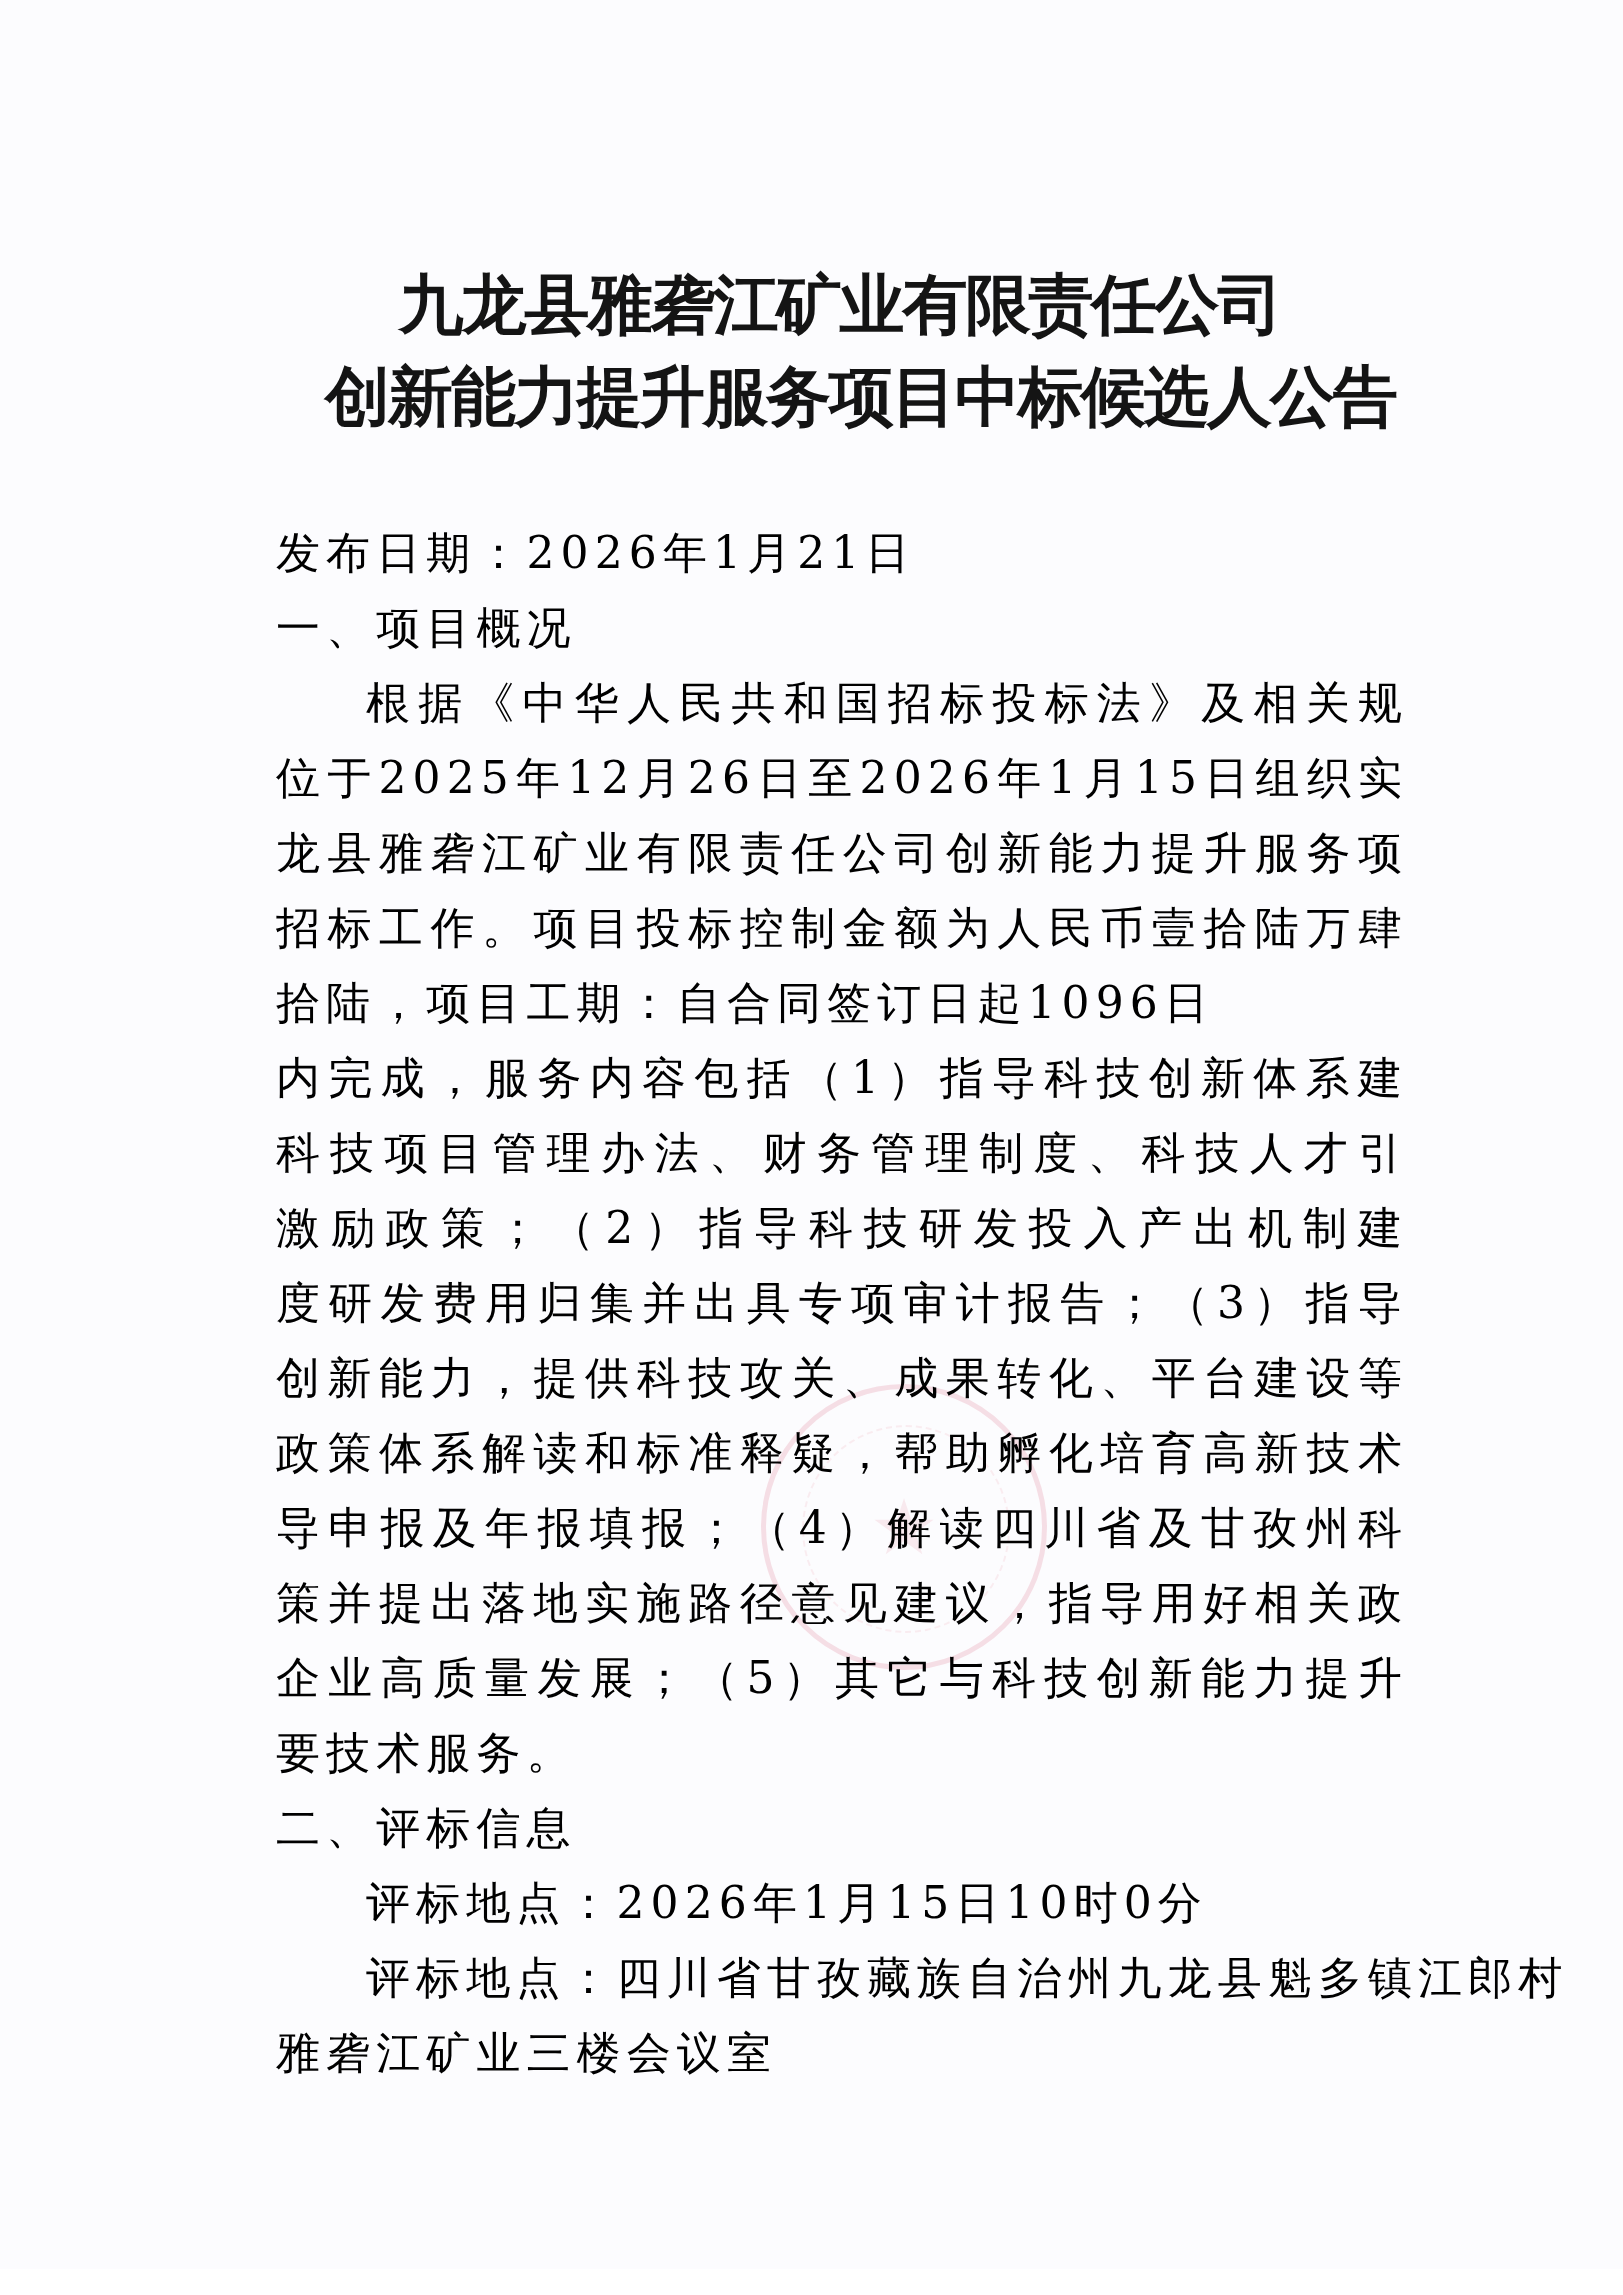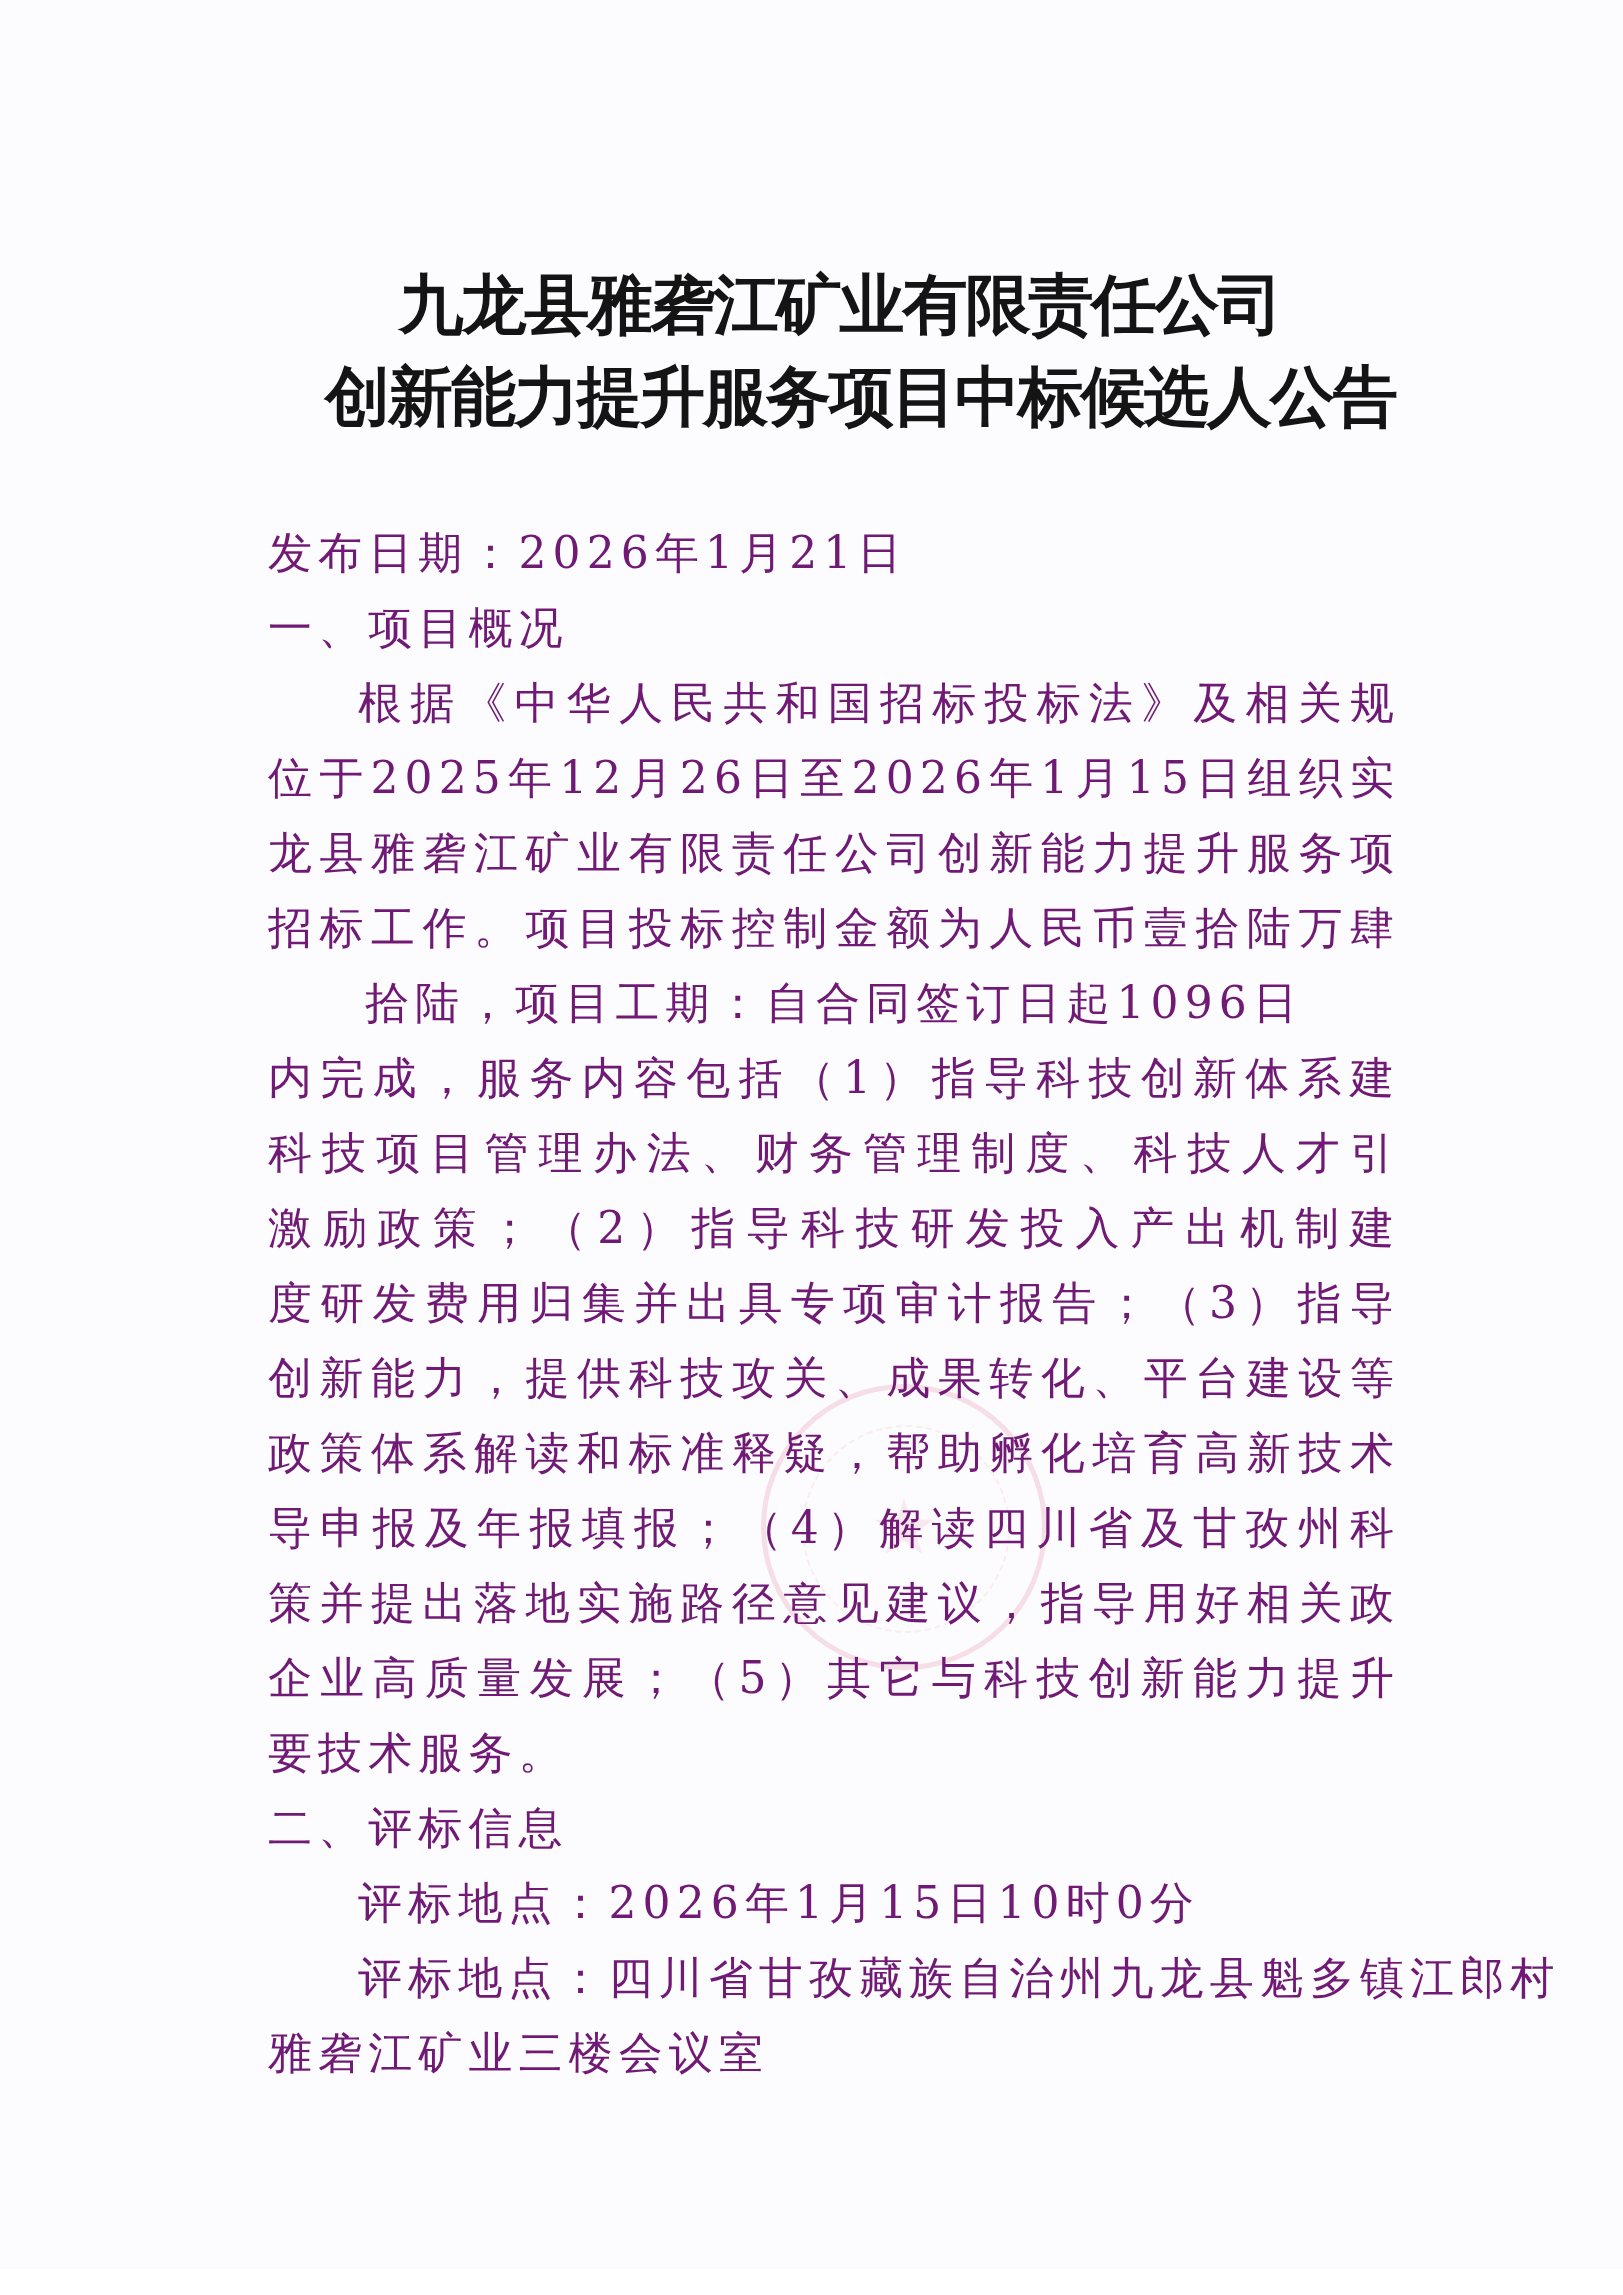--- a/index.html
+++ b/index.html
@@ -43,27 +43,27 @@
     letter-spacing: -2px;
     color: #141414;
     line-height: 77px;
     white-space: nowrap;
   }
   .title.l1 { top: 266px; left: 28px; }
   .title.l2 { top: 358px; left: 49px; }
 
   .body-text {
     position: absolute;
-    left: 268px;
+    left: 276px;
     top: 515px;
     width: 1132px;
     font-size: 44px;
     line-height: 75px;
     letter-spacing: 6.1px;
-    color: #701a75;
+    color: #000000;
   }
   .line {
     display: block;
     white-space: nowrap;
     height: 75px;
   }
   .indent { padding-left: 90px; }
   .justify {
     text-align: justify;
     text-align-last: justify;
@@ -119,21 +119,21 @@
 
   <div class="body-text">
     <span class="line"><span>发布日期：</span><span>2026年1月21日</span></span>
 
     <span class="line">一、项目概况</span>
 
     <span class="line justify indent">根据《中华人民共和国招标投标法》及相关规定，我单</span>
     <span class="line justify">位于2025年12月26日至2026年1月15日组织实施了"九</span>
     <span class="line justify">龙县雅砻江矿业有限责任公司创新能力提升服务项目"公开</span>
     <span class="line justify">招标工作。项目投标控制金额为人民币壹拾陆万肆仟陆佰陆</span>
-    <span class="line" style="display:flex;justify-content:center;">
+    <span class="line" style="display:flex;justify-content:flex-start;">
         <span>拾陆</span>
         <span>，项目工期：自合同签订日起1096日</span>
       </span>
     <span class="line justify">内完成，服务内容包括（1）指导科技创新体系建设，规范</span>
     <span class="line justify">科技项目管理办法、财务管理制度、科技人才引进、培育、</span>
     <span class="line justify">激励政策；（2）指导科技研发投入产出机制建设，指导年</span>
     <span class="line justify">度研发费用归集并出具专项审计报告；（3）指导提升企业</span>
     <span class="line justify">创新能力，提供科技攻关、成果转化、平台建设等科技创新</span>
     <span class="line justify">政策体系解读和标准释疑，帮助孵化培育高新技术企业并指</span>
     <span class="line justify">导申报及年报填报；（4）解读四川省及甘孜州科技创新政</span>

